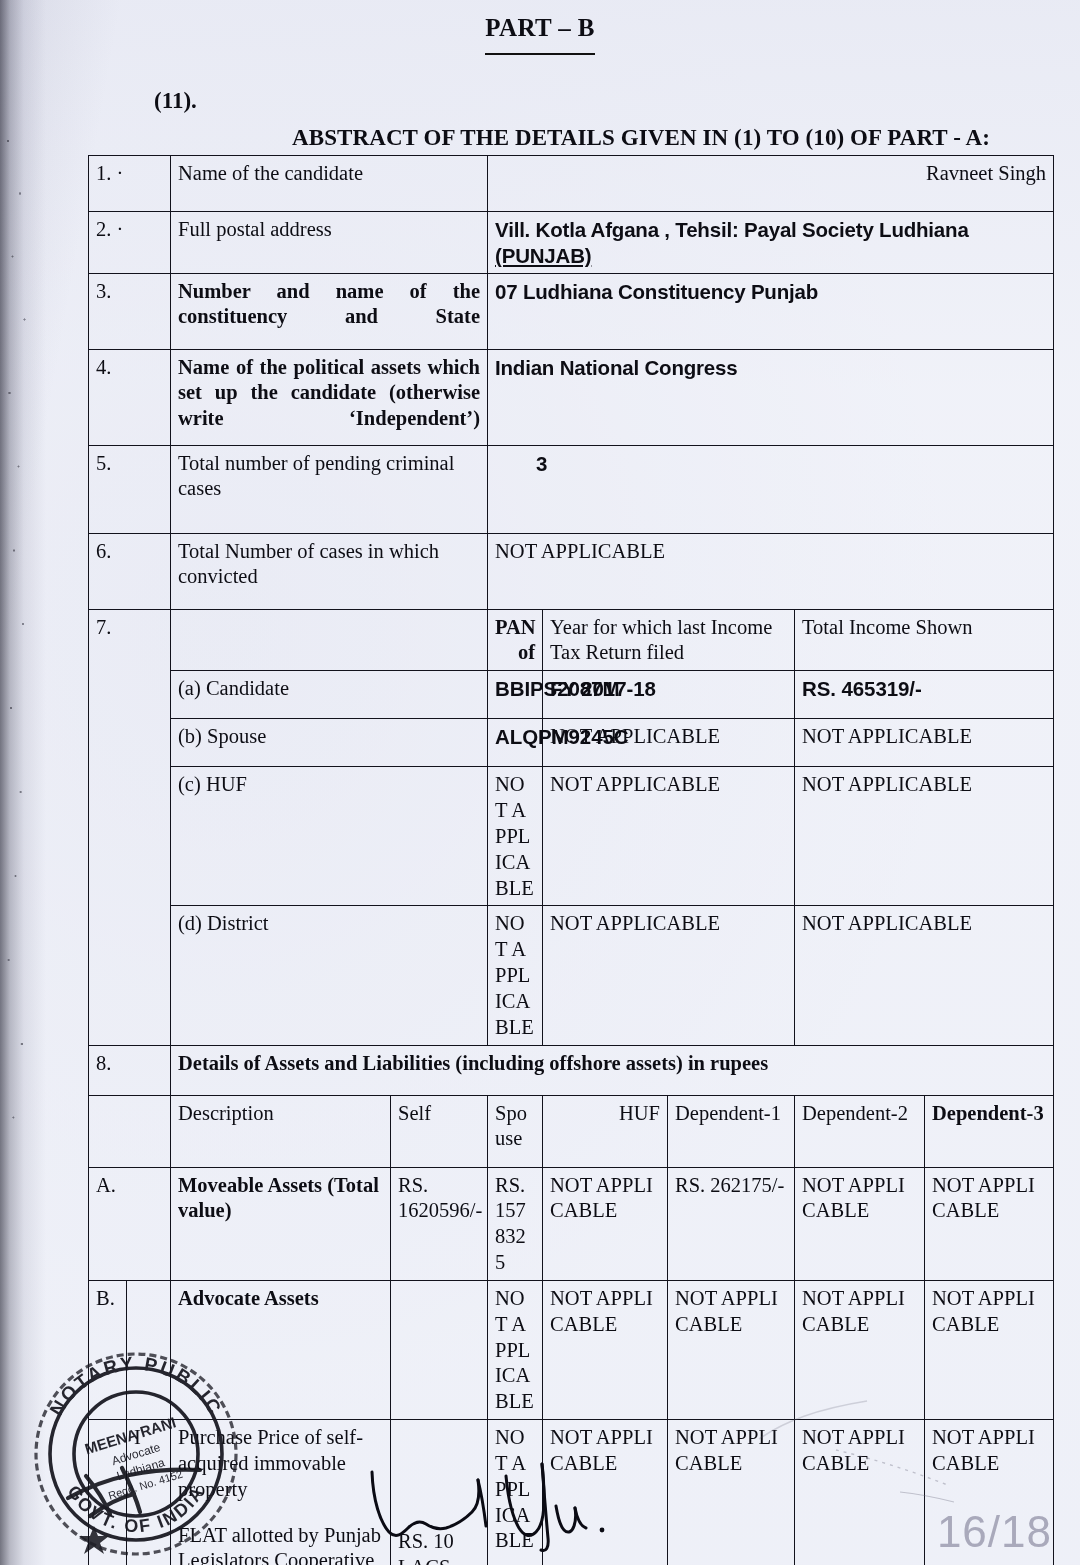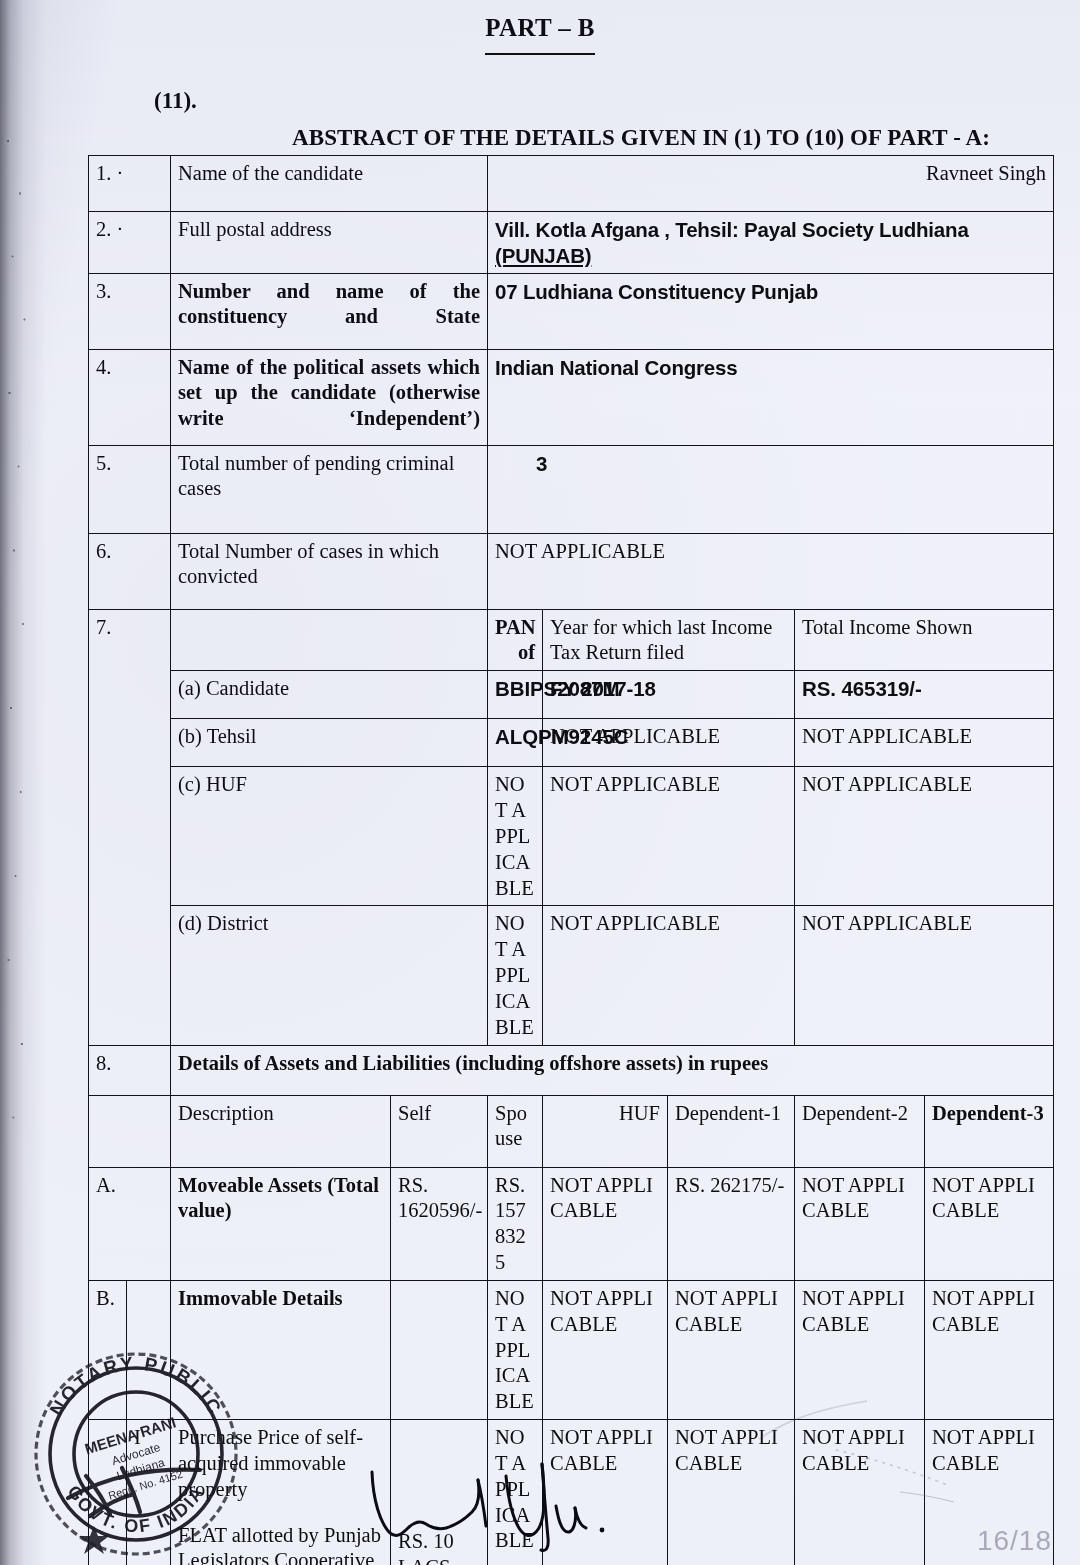--- a/index.html
+++ b/index.html
@@ -155,21 +155,21 @@
     height: 105px;
     pointer-events: none;
   }
 
   
   .pagenum {
     position: absolute;
     right: 28px;
     bottom: 8px;
     font-family: "Liberation Sans", "DejaVu Sans", sans-serif;
-    font-size: 28px;
+    font-size: 44px;
     color: #a9a9bb;
     letter-spacing: 1px;
     font-weight: 400;
   }
 
   
   .stray {
     position: absolute;
     pointer-events: none;
     opacity: 0.35;
@@ -253,21 +253,21 @@
       </tr>
 
       <tr>
         <td class="lbl" style="height:38px" colspan="2">(a) Candidate</td>
         <td class="fill-small">BBIPS2087M</td>
         <td class="fill-small" colspan="2">FY 2017-18</td>
         <td class="fill-small" colspan="2">RS. 465319/-</td>
       </tr>
 
       <tr>
-        <td class="lbl" style="height:38px" colspan="2">(b) Tehsil</td>
+        <td class="lbl" style="height:38px" colspan="2">(b) Spouse</td>
         <td class="fill-small">ALQPM9245C</td>
         <td class="lbl" colspan="2">NOT APPLICABLE</td>
         <td class="lbl" colspan="2">NOT APPLICABLE</td>
       </tr>
 
       <tr>
         <td class="lbl" style="height:94px" colspan="2">(c) HUF</td>
         <td class="lbl tight">NOT APPLICABLE</td>
         <td class="lbl" colspan="2">NOT APPLICABLE</td>
         <td class="lbl" colspan="2">NOT APPLICABLE</td>
@@ -303,21 +303,21 @@
         <td class="lbl tight">RS. 1578325</td>
         <td class="lbl tight">NOT APPLICABLE</td>
         <td class="lbl">RS. 262175/-</td>
         <td class="lbl tight">NOT APPLICABLE</td>
         <td class="lbl tight">NOT APPLICABLE</td>
       </tr>
 
       <tr>
         <td class="lbl" style="height:112px">B.</td>
         <td class="lbl"></td>
-        <td class="lbl bold">Immovable Details</td>
+        <td class="lbl bold">Advocate Assets</td>
         <td class="lbl"></td>
         <td class="lbl tight">NOT APPLICABLE</td>
         <td class="lbl tight">NOT APPLICABLE</td>
         <td class="lbl tight">NOT APPLICABLE</td>
         <td class="lbl tight">NOT APPLICABLE</td>
         <td class="lbl tight">NOT APPLICABLE</td>
       </tr>
 
       <tr>
         <td class="lbl" style="height:268px"></td>

